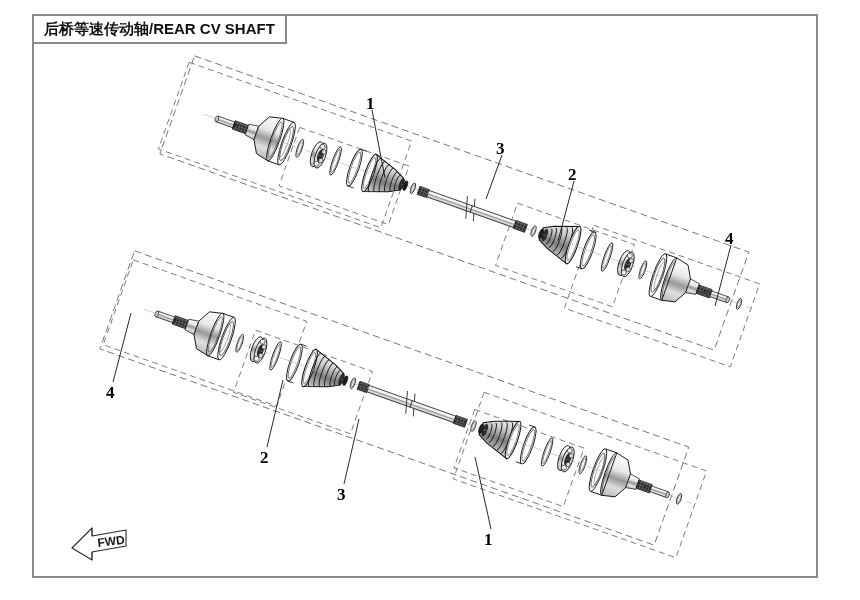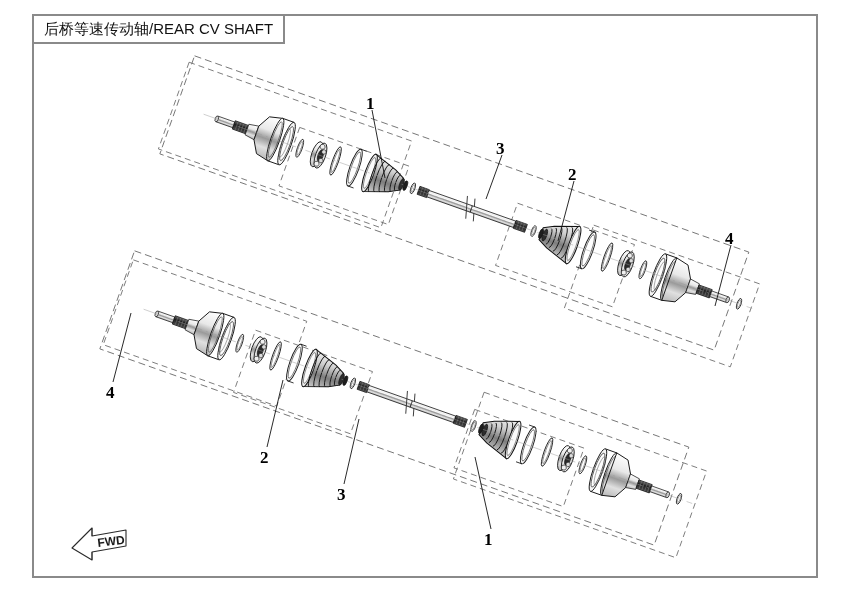--- a/index.html
+++ b/index.html
@@ -9,21 +9,21 @@
 
   
   #frame{position:absolute;left:32px;top:14px;width:786px;height:564px;
          border:2px solid #8a8a8a;box-sizing:border-box;background:#fff;}
 
   
   #title-plate{position:absolute;left:34px;top:16px;height:28px;
                padding:0 10px;display:flex;align-items:center;
                border-right:2px solid #8a8a8a;border-bottom:2px solid #8a8a8a;
                background:#fff;box-sizing:border-box;z-index:6;}
-  #title-plate span{font-size:15px;font-weight:normal;color:#111;white-space:nowrap;
+  #title-plate span{font-size:15px;font-weight:bold;color:#111;white-space:nowrap;
                     letter-spacing:0px;}
 
   
   #art{position:absolute;left:0;top:0;width:860px;height:600px;z-index:3;}
 
   
   .callout{position:absolute;font-size:17px;font-weight:bold;color:#000;
            font-family:"Liberation Serif","DejaVu Serif",serif;z-index:5;
            line-height:1;}
 </style>

